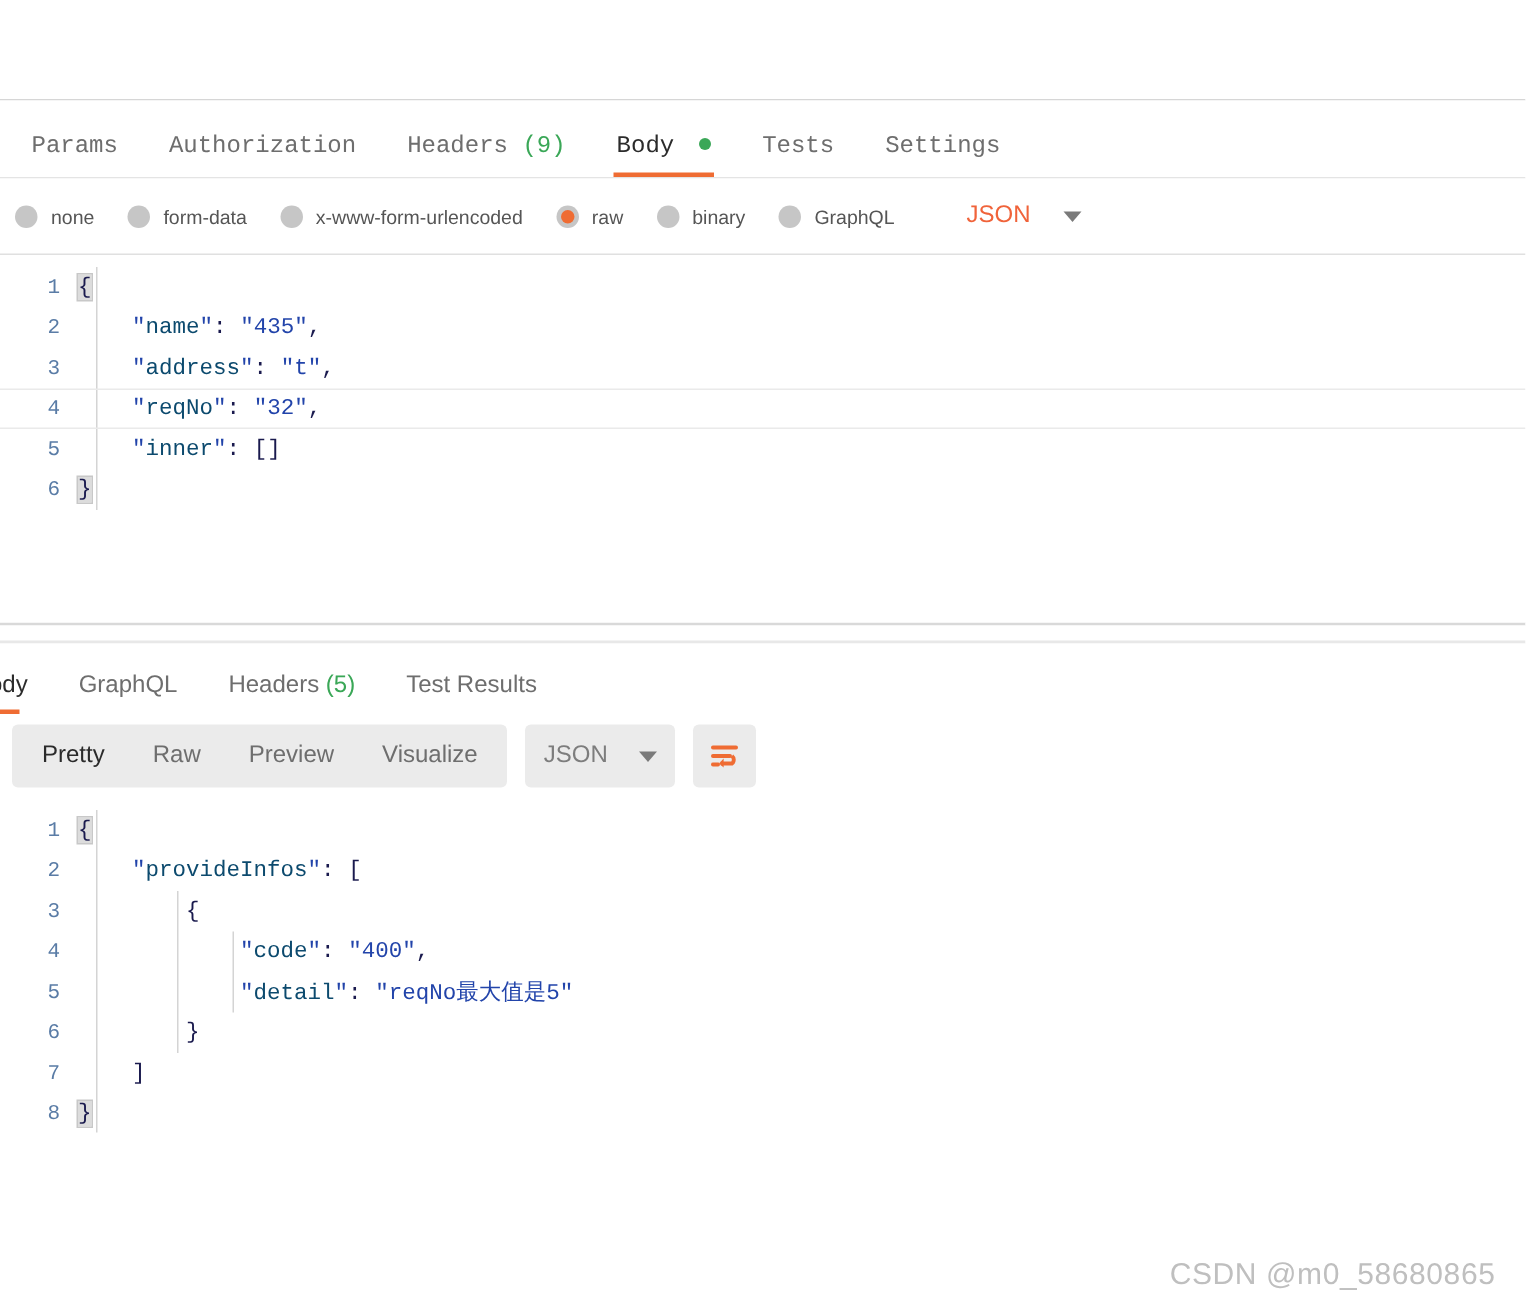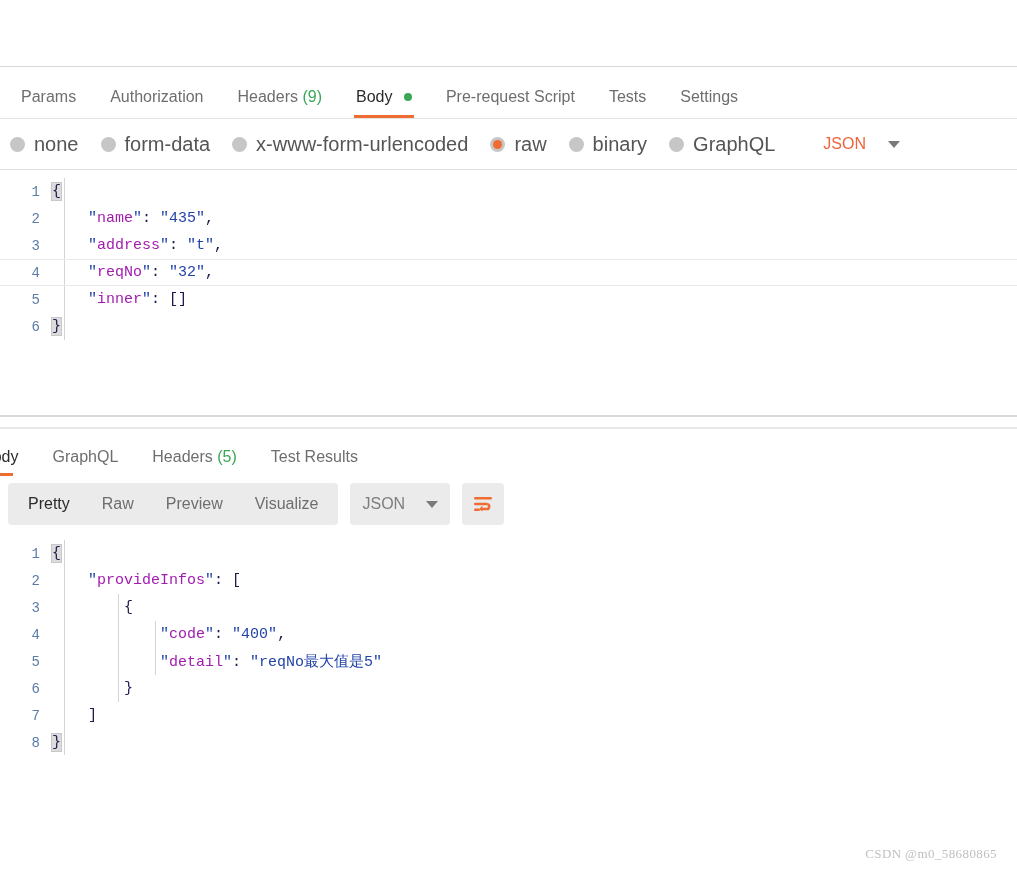--- a/index.html
+++ b/index.html
@@ -51,20 +51,21 @@
   }
 
   
   .req-tabs {
     display: flex;
     align-items: flex-end;
     height: 52px;
     padding: 0 0 0 4px;
     border-bottom: 1px solid #e4e4e4;
     background: #fff;
+    font-family: Liberation Mono, monospace;
   }
   .tab {
     position: relative;
     padding: 0 17px 13px 17px;
     font-size: 16px;
     color: #6e6e6e;
     cursor: pointer;
     white-space: nowrap;
     line-height: 1;
   }
@@ -92,24 +93,23 @@
   .radio-row {
     display: flex;
     align-items: center;
     height: 51px;
     padding-left: 10px;
     border-bottom: 1px solid #e0e0e0;
     background: #fff;
   }
   .radio-item {
     display: flex;
-    align-items: center;
     margin-right: 22px;
     cursor: pointer;
-    font-size: 20px;
+    font-size: 13px;
     color: #555;
   }
   .radio-circle {
     width: 15px; height: 15px;
     border-radius: 50%;
     background: #c6c6c6;
     margin-right: 9px;
     flex: none;
     display: flex;
     align-items: center;
@@ -166,21 +166,21 @@
     padding-right: 12px;
     color: #5a7ca6;
     font-size: 14px;
     user-select: none;
   }
   .code-text {
     position: relative;
     flex: 1;
     color: #1a1a4e;
   }
-  .k { color: #a21caf; }          
+  .k { color: #0c4a6e; }          
   .q { color: #2244aa; }          
   .p { color: #1a1a4e; }          
   .brace-hl {
     background: #dcdcdc;
     outline: 1px solid #c8c8c8;
   }
   .guide {
     position: absolute;
     width: 1px;
     background: #d4d4d4;
@@ -246,24 +246,23 @@
     align-items: center;
     justify-content: center;
     cursor: pointer;
   }
 
   
   .watermark {
     position: absolute;
     right: 20px;
     bottom: 12px;
-    font-size: 13px;
+    font-size: 20px;
     color: #bfbfbf;
     letter-spacing: .4px;
-    font-family: Liberation Serif, serif;
   }
 </style>
 </head>
 <body>
 
 <div class="url-bar">
 </div>
 
 <div class="req-tabs">
   <div class="tab">
@@ -272,23 +271,20 @@
   <div class="tab">
     <span>Authorization</span>
   </div>
   <div class="tab">
     <span>Headers</span>
     <span class="count">(9)</span>
   </div>
   <div class="tab active">
     <span>Body</span>
     <span class="dot-green"></span>
-  </div>
-  <div class="tab">
-    <span>Pre-request Script</span>
   </div>
   <div class="tab">
     <span>Tests</span>
   </div>
   <div class="tab">
     <span>Settings</span>
   </div>
 </div>
 
 <div class="radio-row">

